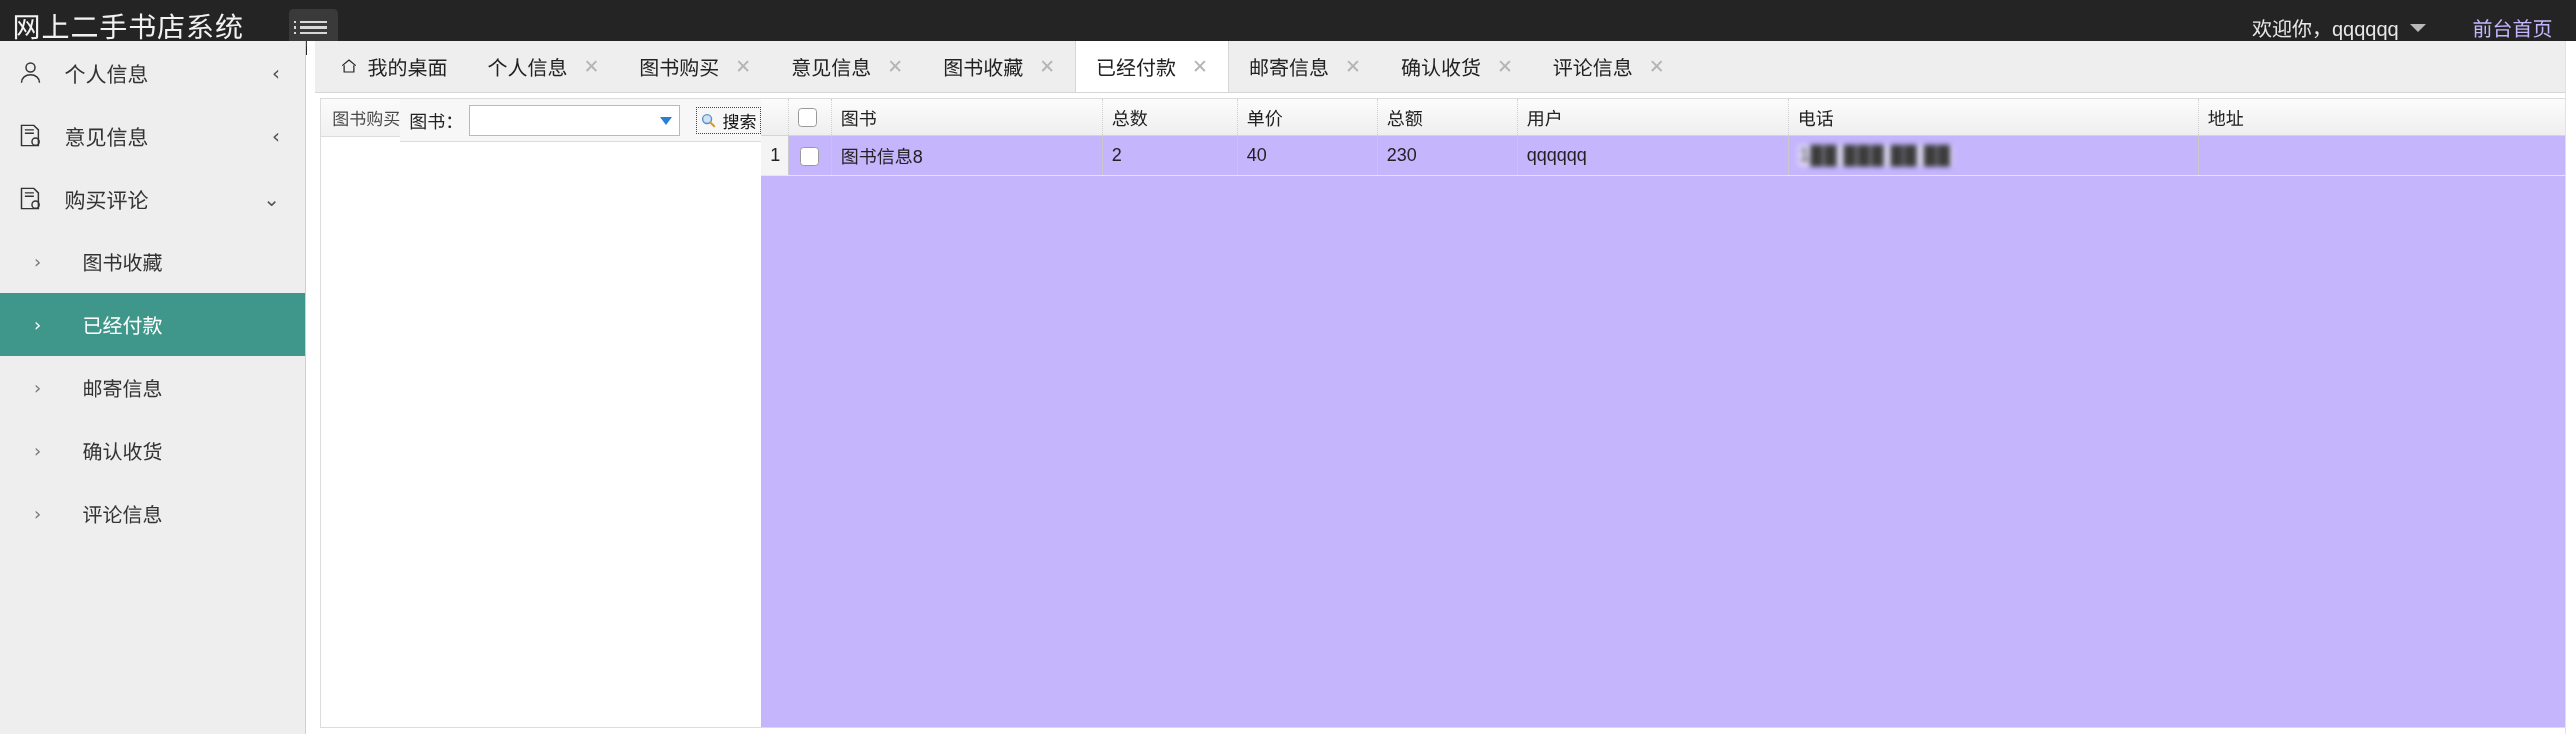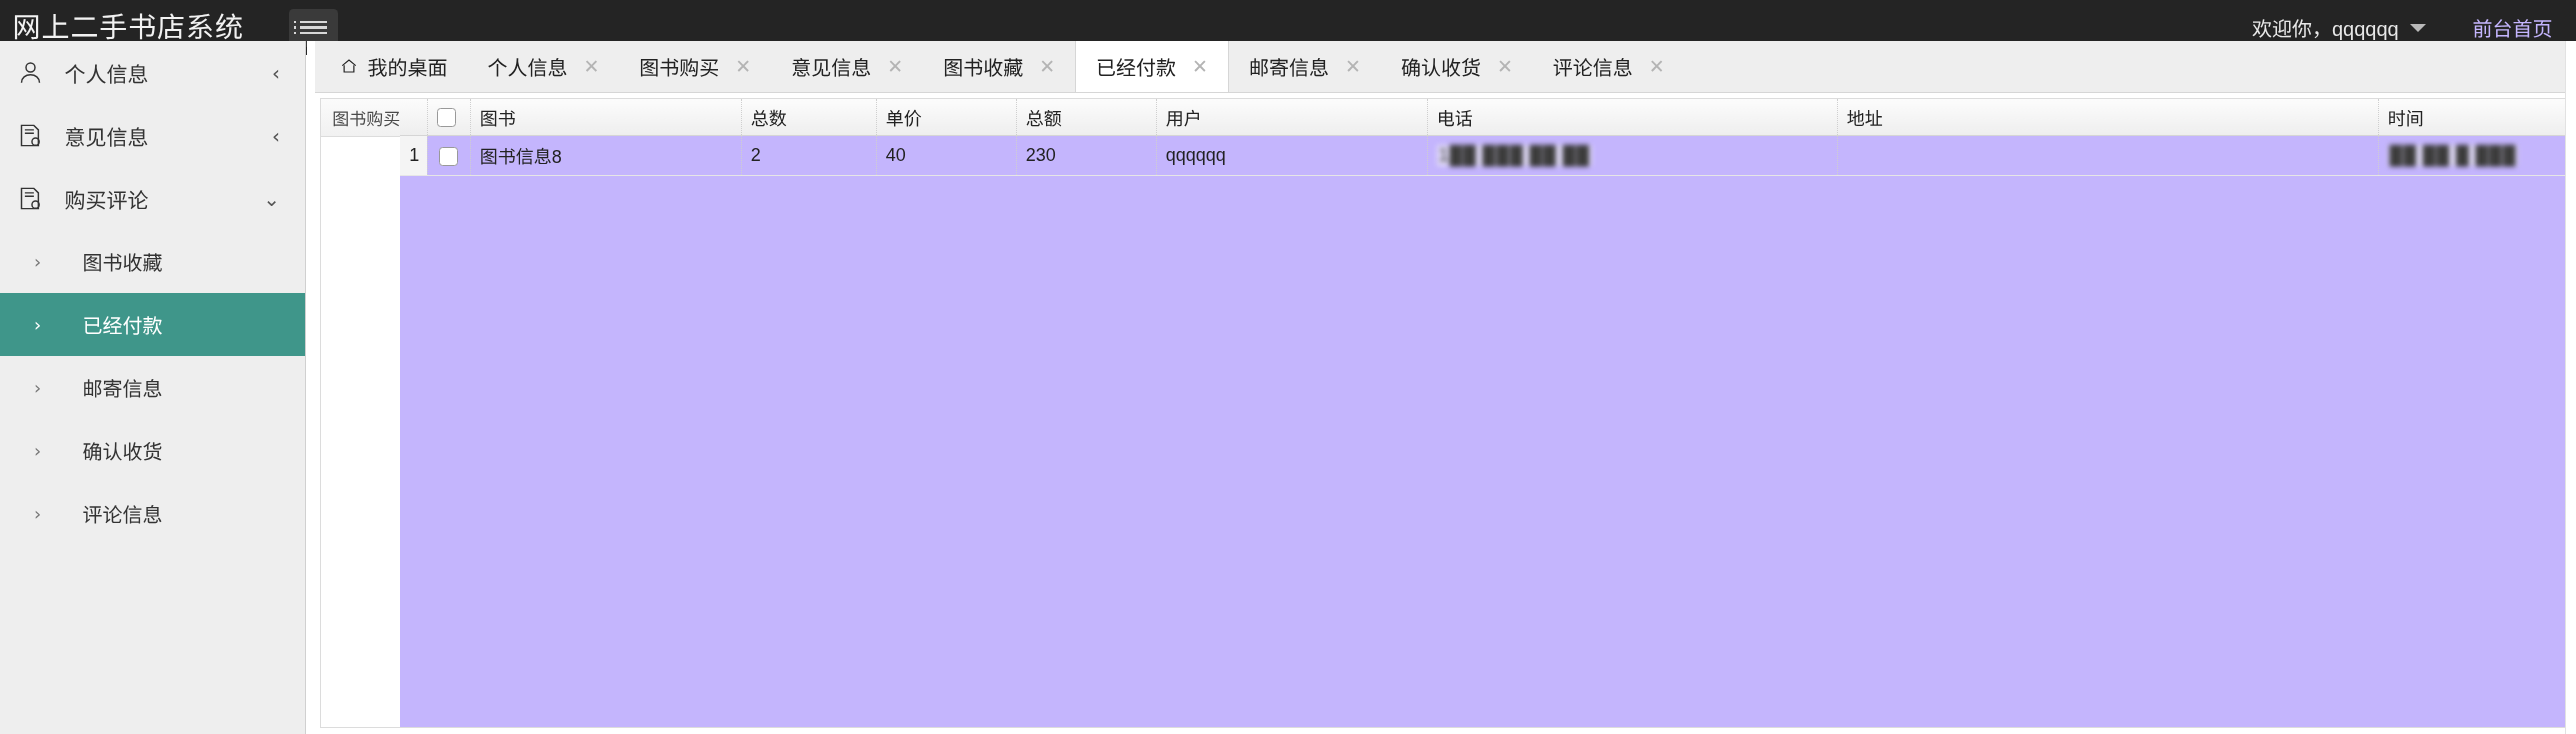--- a/index.html
+++ b/index.html
@@ -477,20 +477,38 @@
 
     <div class="tab">
       <span>评论信息</span>
       <span class="tab-close">✕</span>
     </div>
   </div>
 
   <div class="panel">
     <div class="panel-head">图书购买</div>
 
+    <div class="toolbar">
+      <span class="tb-label">图书：</span>
+      <span class="sel-wrap">
+        <select class="sel-box">
+          <option></option>
+        </select>
+        <span class="sel-arrow"></span>
+      </span>
+      <button class="search-btn">
+        <span class="mag">
+          <svg width="17" height="17" viewBox="0 0 24 24" fill="none">
+            <circle cx="10" cy="10" r="6.3" stroke="#5b8fc9" stroke-width="2" fill="#cfe3f7"></circle>
+            <path d="M14.7 14.7L20 20" stroke="#d79b34" stroke-width="3" stroke-linecap="round"></path>
+          </svg>
+        </span>
+        <span>搜索</span>
+      </button>
+    </div>
 
     <div class="tbl-wrap">
       <table class="grid">
         <colgroup>
           <col style="width:27px">
             <col style="width:43px">
             <col style="width:271px">
           <col style="width:135px">
             <col style="width:140px">
             <col style="width:140px">

